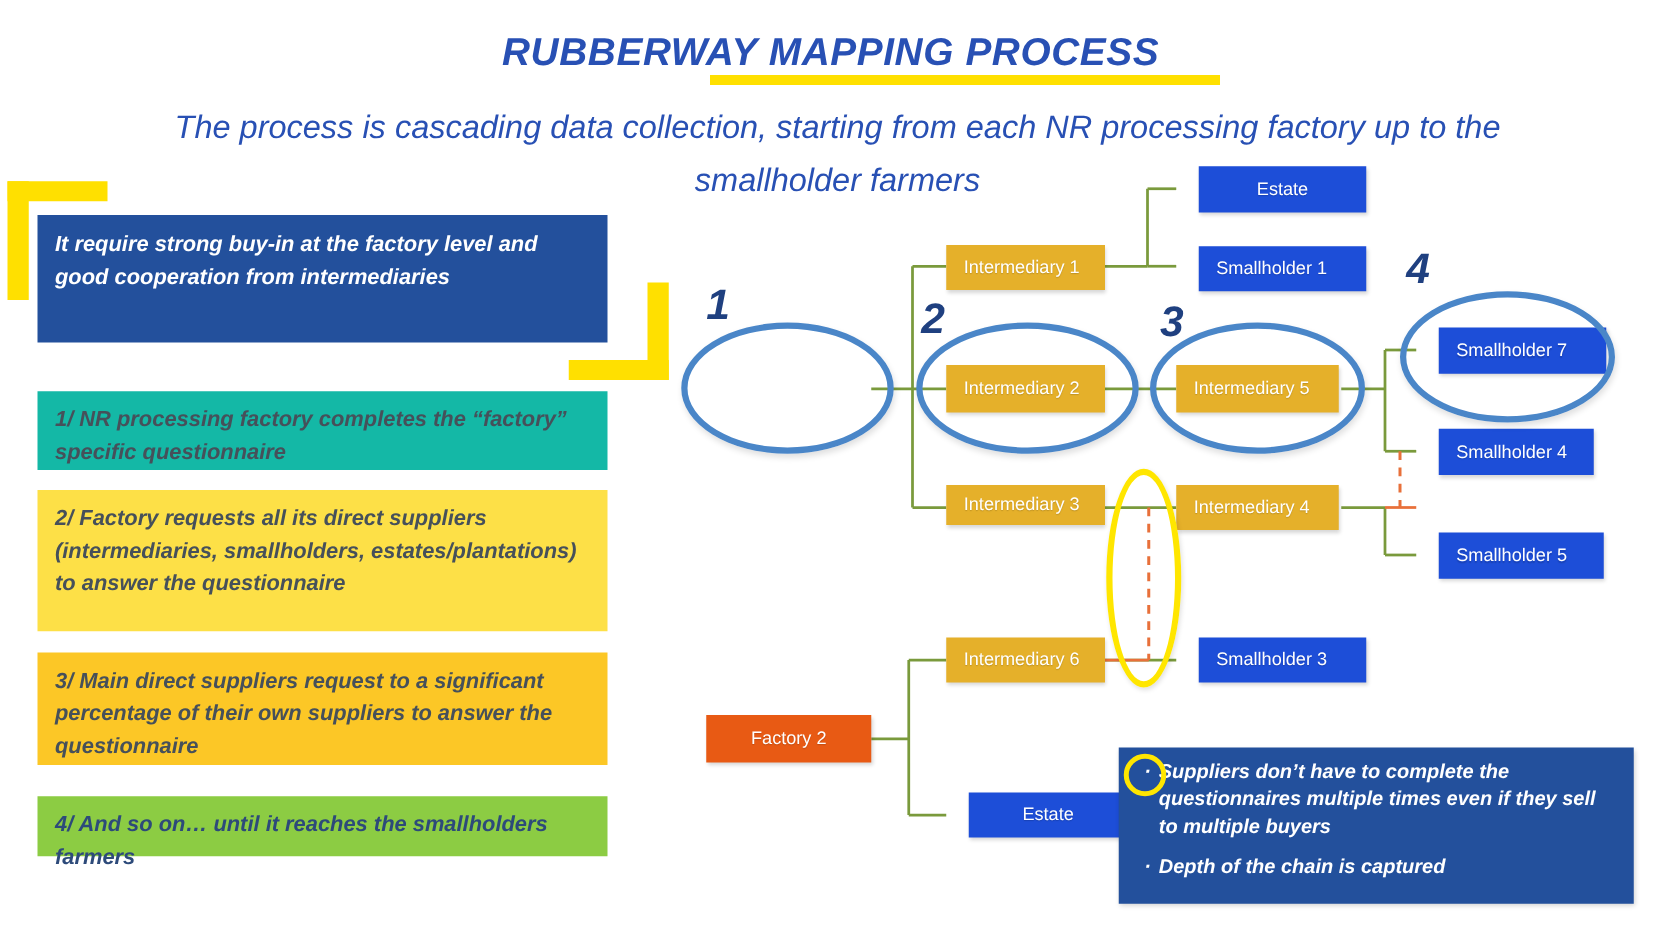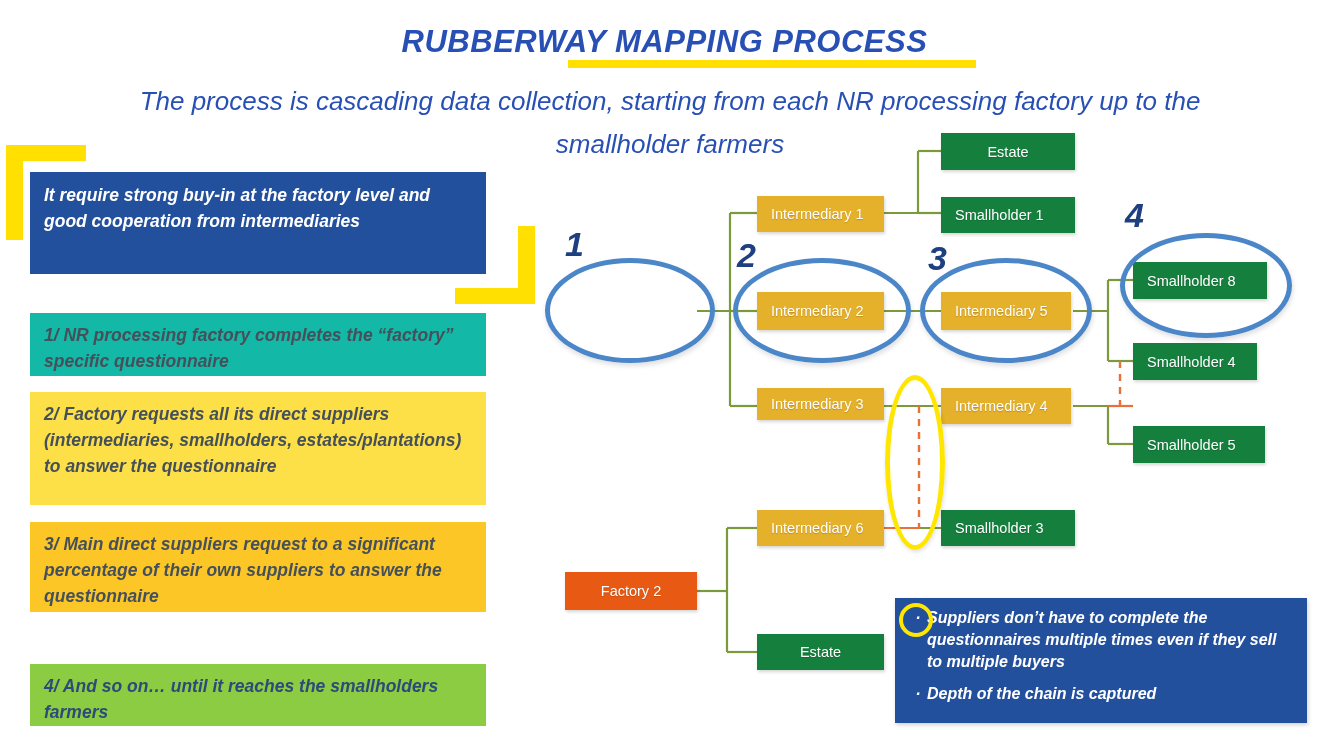--- a/index.html
+++ b/index.html
@@ -106,24 +106,23 @@
     color: #46505a;
   }
   #panel-step3 {
     top: 522px;
     height: 90px;
     background: #fcc726;
     color: #46505a;
   }
   #panel-step4 {
     top: 637px;
-    height: 62px;
+    height: 48px;
     background: #8ccc43;
     color: #2d4a7a;
-    margin-top: 27px;
   }
 
   
   #diagram {
     position: absolute;
     left: 0;
     top: 0;
     width: 1329px;
     height: 747px;
   }
@@ -138,21 +137,21 @@
     display: flex;
     align-items: center;
     color: #ffffff;
     font-size: 14.5px;
     font-family: "Liberation Sans", sans-serif;
     text-shadow: 0 1px 1px rgba(0,0,0,0.18);
     box-shadow: 1px 2px 3px rgba(0,0,0,0.16);
   }
   .node.factory   { background: #e85a14; justify-content: center; }
   .node.inter     { background: #e5b02a; padding-left: 14px; }
-  .node.green     { background: #15803d; padding-left: 14px; }
+  .node.green     { background: #1d4ed8; padding-left: 14px; margin-left: 18px; }
   .node.green.ctr { justify-content: center; padding-left: 0; }
 
   
   .ellipse {
     position: absolute;
     border-radius: 50%;
     box-sizing: border-box;
   }
   .ellipse.blue {
     border: 5px solid #4a86c8;
@@ -299,21 +298,21 @@
 
     <div class="node inter" style="left:757px; top:196px; width:127px; height:36px;">Intermediary 1</div>
 
     <div class="node green" style="left:941px; top:197px; width:134px; height:36px;">Smallholder 1</div>
 
 
     <div class="node inter" style="left:757px; top:292px; width:127px; height:38px;">Intermediary 2</div>
 
     <div class="node inter" style="left:941px; top:292px; width:130px; height:38px;">Intermediary 5</div>
 
-    <div class="node green" style="left:1133px; top:262px; width:134px; height:37px;">Smallholder 8</div>
+    <div class="node green" style="left:1133px; top:262px; width:134px; height:37px;">Smallholder 7</div>
 
     <div class="node green" style="left:1133px; top:343px; width:124px; height:37px;">Smallholder 4</div>
 
     <div class="node inter" style="left:757px; top:388px; width:127px; height:32px;">Intermediary 3</div>
 
     <div class="node inter" style="left:941px; top:388px; width:130px; height:36px;">Intermediary 4</div>
 
     <div class="node green" style="left:1133px; top:426px; width:132px; height:37px;">Smallholder 5</div>
 
     <div class="node inter" style="left:757px; top:510px; width:127px; height:36px;">Intermediary 6</div>

